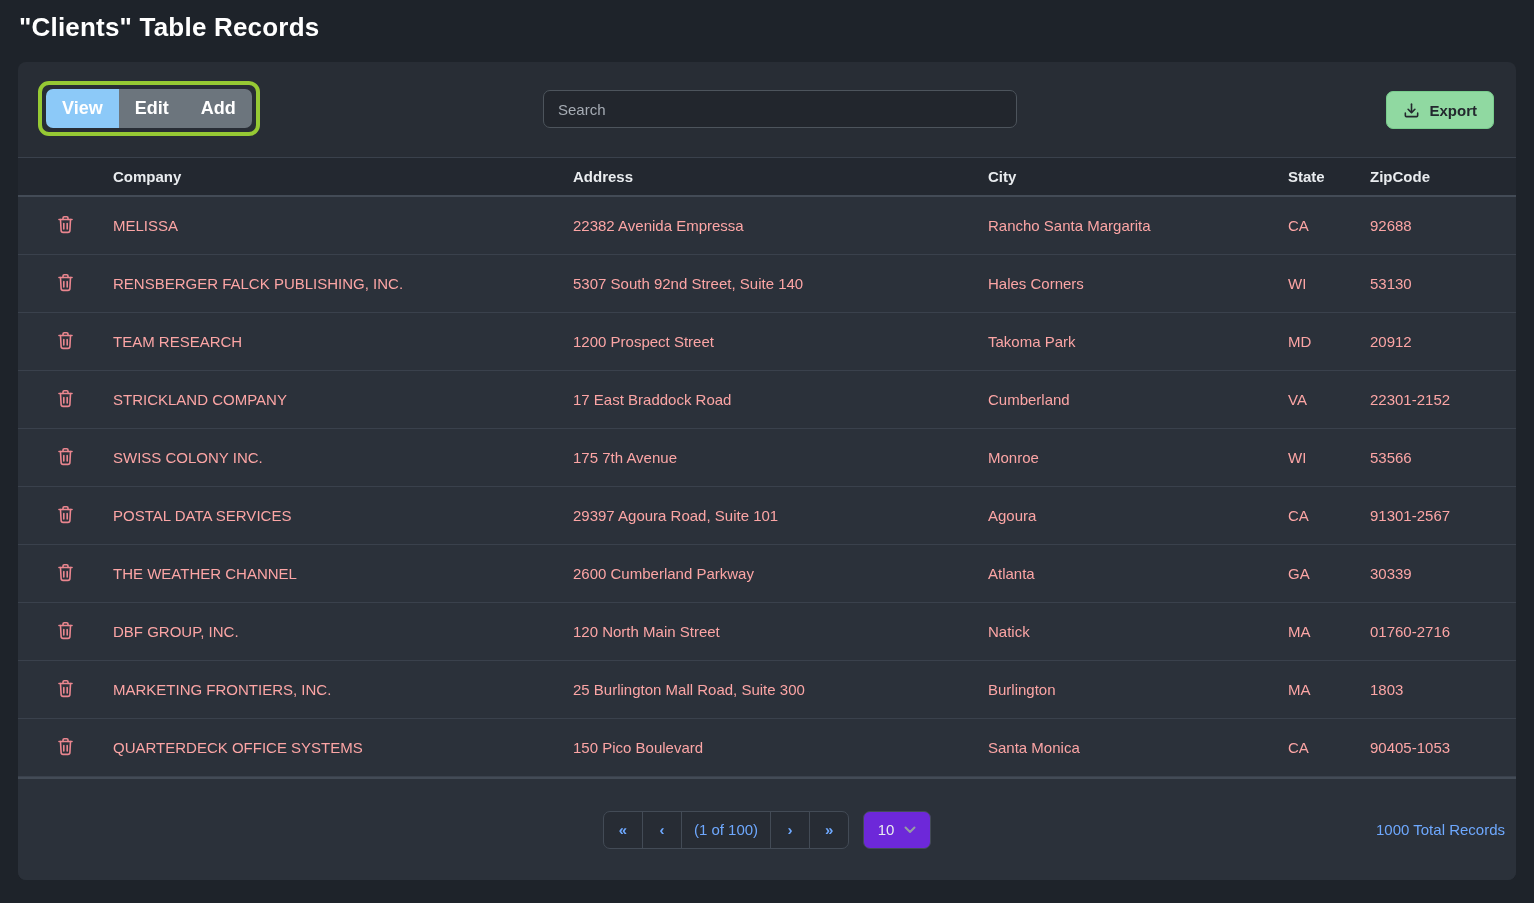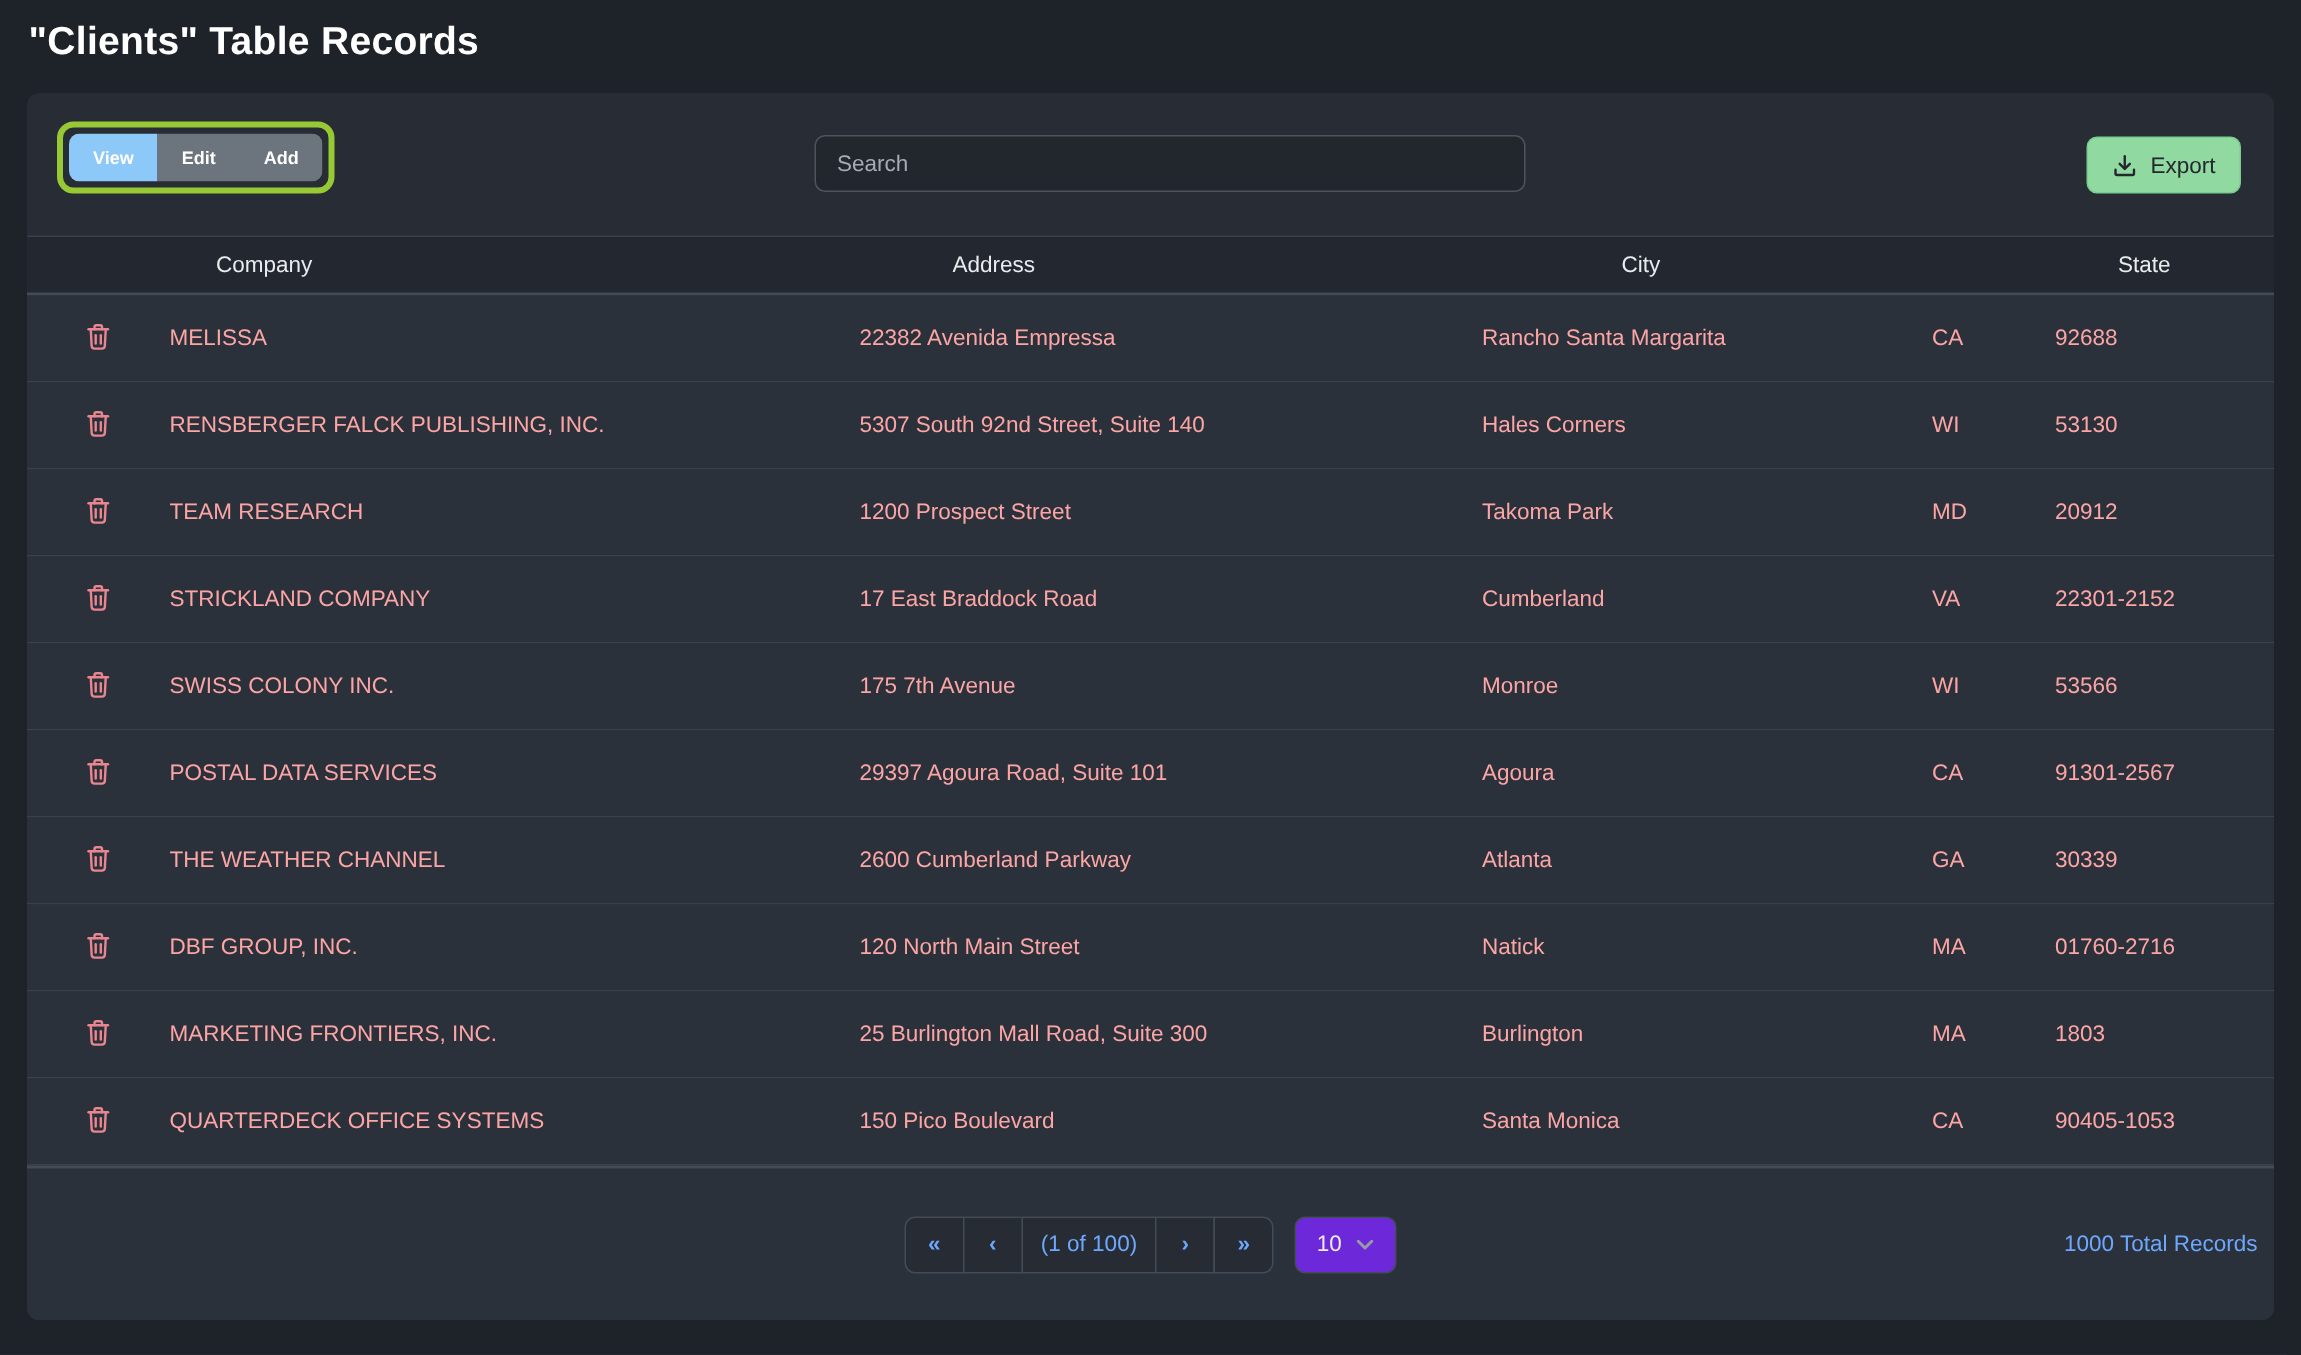--- a/index.html
+++ b/index.html
@@ -34,21 +34,21 @@
     position: absolute; left: 20px; top: 19px;
     border: 4px solid #96c934;
     border-radius: 11px;
     padding: 4px;
     background: transparent;
   }
   .btn-group { display: flex; border-radius: 7px; overflow: hidden; }
   .mode-btn {
     border: none;
     padding: 9px 16px;
-    font-size: 12px;
+    font-size: 18px;
     font-weight: 600;
     font-family: inherit;
     color: #ffffff;
     background: #6c757d;
     cursor: pointer;
   }
   .mode-btn.active { background: #8cc9f8; }
   .search-input {
     position: absolute;
     left: 525px; top: 28px;
@@ -69,37 +69,37 @@
     height: 38px;
     padding: 0 16px;
     display: flex; align-items: center; gap: 9px;
     background: #90d9a1;
     border: 1px solid #79cd8d;
     border-radius: 7px;
     color: #23282e;
     font-size: 15px;
     font-family: inherit;
     cursor: pointer;
+    font-weight: bold;
   }
   
   .grid-cols {
     display: grid;
     grid-template-columns: 95px 460px 415px 300px 82px 1fr;
     align-items: center;
   }
   .thead {
     height: 40px;
     background: #232830;
     border-top: 1px solid #3a414c;
     border-bottom: 2px solid #434b56;
     color: #e9ecef;
-    font-weight: 400;
+    font-weight: 700;
     font-size: 15px;
     flex: 0 0 auto;
-    gap: 31px;
   }
   .trow {
     height: 58px;
     background: #2b313a;
     border-bottom: 1px solid #3a414c;
     color: #fca5a5;
     font-size: 15px;
     flex: 0 0 auto;
   }
   .trow:last-child { border-bottom: none; }

